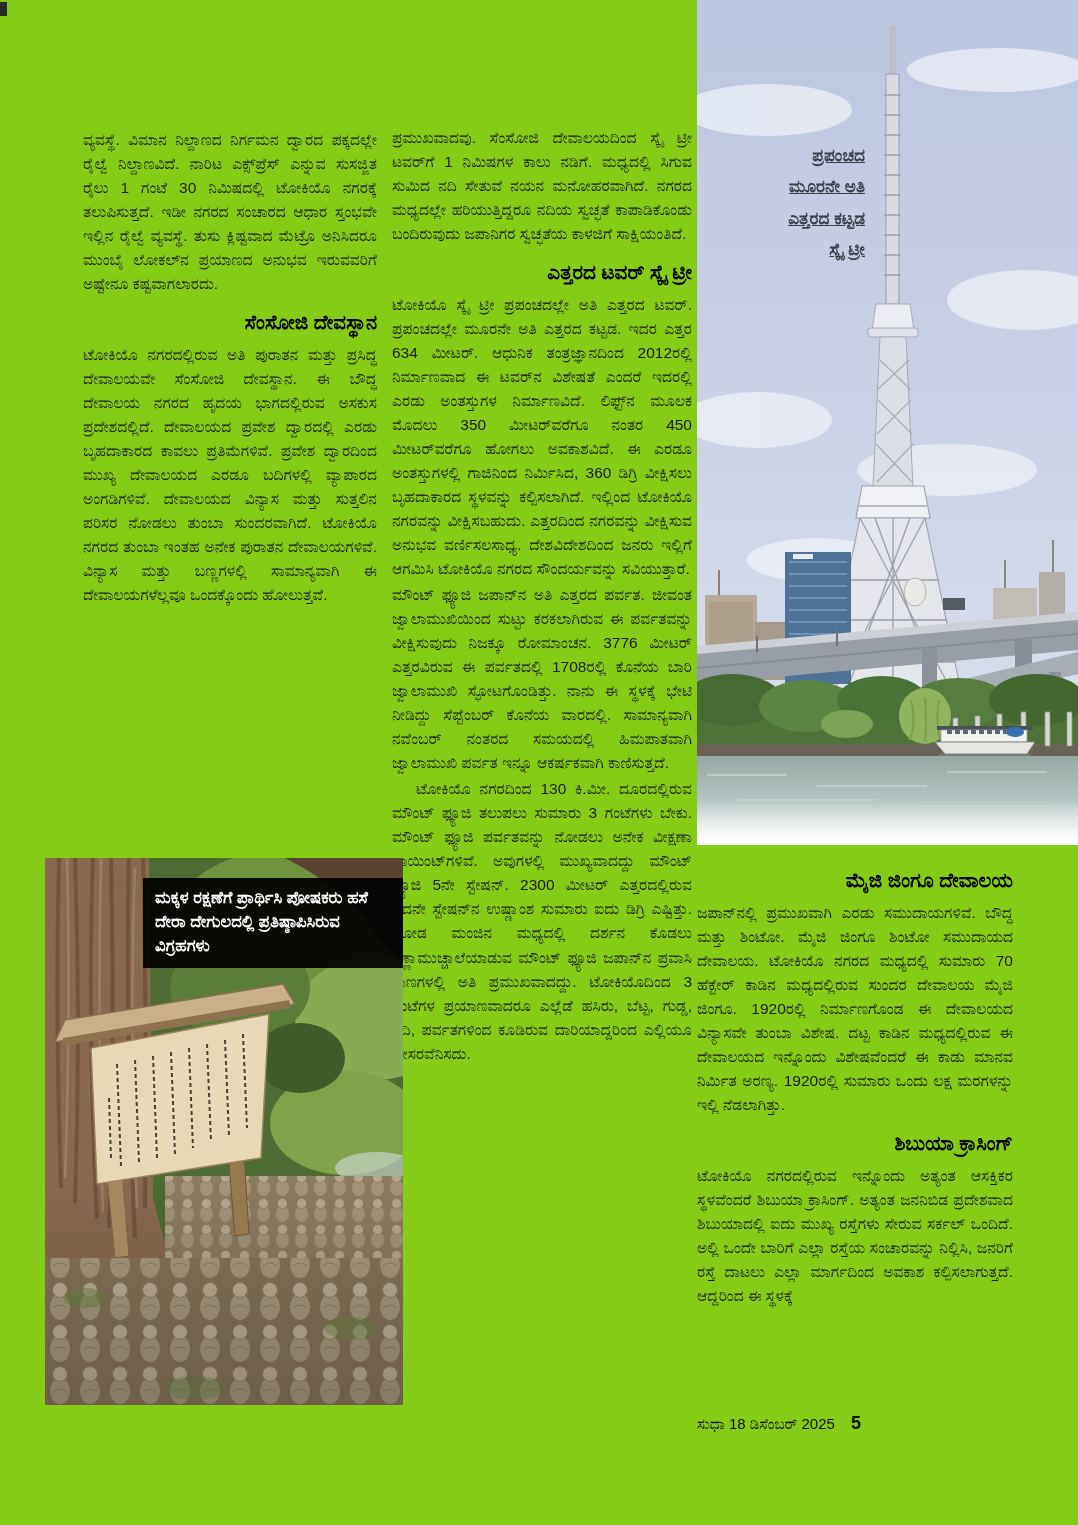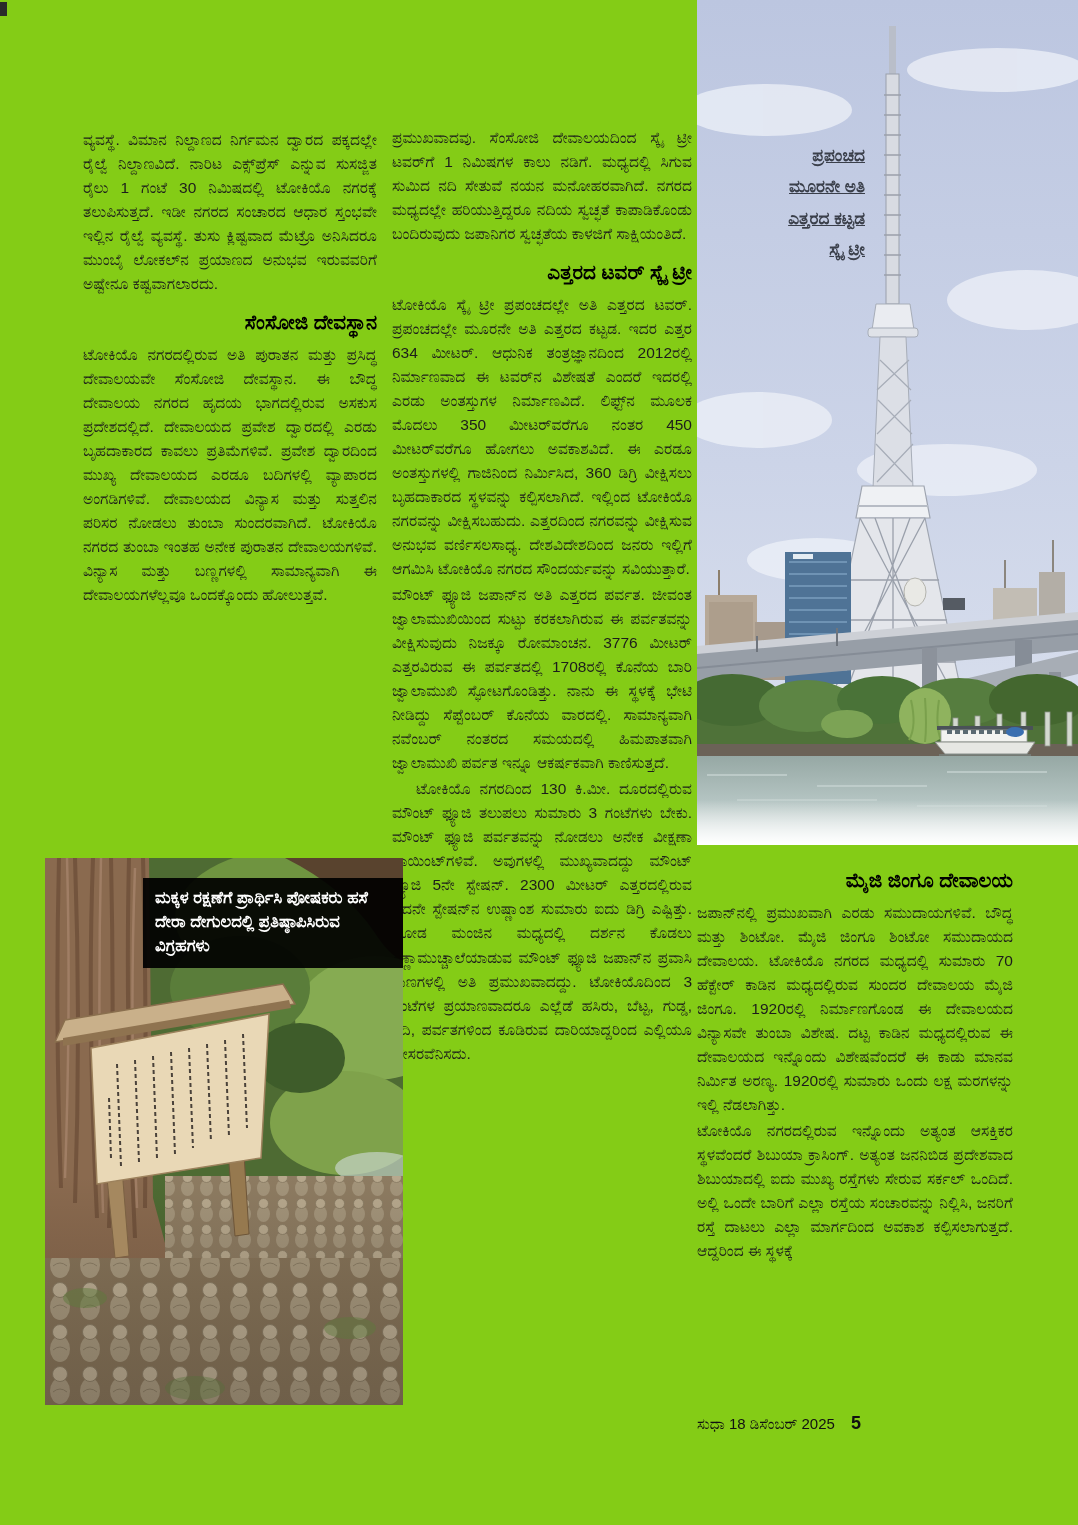--- a/index.html
+++ b/index.html
@@ -61,20 +61,21 @@
     <p class="body-p">ಪ್ರಮುಖವಾದವು. ಸೆಂಸೋಜಿ ದೇವಾಲಯದಿಂದ ಸ್ಕೈ ಟ್ರೀ ಟವರ್‌ಗೆ 1 ನಿಮಿಷಗಳ ಕಾಲು ನಡಿಗೆ. ಮಧ್ಯದಲ್ಲಿ ಸಿಗುವ ಸುಮಿದ ನದಿ ಸೇತುವೆ ನಯನ ಮನೋಹರವಾಗಿದೆ. ನಗರದ ಮಧ್ಯದಲ್ಲೇ ಹರಿಯುತ್ತಿದ್ದರೂ ನದಿಯ ಸ್ವಚ್ಛತೆ ಕಾಪಾಡಿಕೊಂಡು ಬಂದಿರುವುದು ಜಪಾನಿಗರ ಸ್ವಚ್ಛತೆಯ ಕಾಳಜಿಗೆ ಸಾಕ್ಷಿಯಂತಿದೆ.</p>
     <h2 class="head">ಎತ್ತರದ ಟವರ್ ಸ್ಕೈ ಟ್ರೀ</h2>
     <p class="body-p">ಟೋಕಿಯೊ ಸ್ಕೈ ಟ್ರೀ ಪ್ರಪಂಚದಲ್ಲೇ ಅತಿ ಎತ್ತರದ ಟವರ್. ಪ್ರಪಂಚದಲ್ಲೇ ಮೂರನೇ ಅತಿ ಎತ್ತರದ ಕಟ್ಟಡ. ಇದರ ಎತ್ತರ 634 ಮೀಟರ್. ಆಧುನಿಕ ತಂತ್ರಜ್ಞಾನದಿಂದ 2012ರಲ್ಲಿ ನಿರ್ಮಾಣವಾದ ಈ ಟವರ್‌ನ ವಿಶೇಷತೆ ಎಂದರೆ ಇದರಲ್ಲಿ ಎರಡು ಅಂತಸ್ತುಗಳ ನಿರ್ಮಾಣವಿದೆ. ಲಿಫ್ಟ್‌ನ ಮೂಲಕ ಮೊದಲು 350 ಮೀಟರ್‌ವರೆಗೂ ನಂತರ 450 ಮೀಟರ್‌ವರೆಗೂ ಹೋಗಲು ಅವಕಾಶವಿದೆ. ಈ ಎರಡೂ ಅಂತಸ್ತುಗಳಲ್ಲಿ ಗಾಜಿನಿಂದ ನಿರ್ಮಿಸಿದ, 360 ಡಿಗ್ರಿ ವೀಕ್ಷಿಸಲು ಬೃಹದಾಕಾರದ ಸ್ಥಳವನ್ನು ಕಲ್ಪಿಸಲಾಗಿದೆ. ಇಲ್ಲಿಂದ ಟೋಕಿಯೊ ನಗರವನ್ನು ವೀಕ್ಷಿಸಬಹುದು. ಎತ್ತರದಿಂದ ನಗರವನ್ನು ವೀಕ್ಷಿಸುವ ಅನುಭವ ವರ್ಣಿಸಲಸಾಧ್ಯ. ದೇಶವಿದೇಶದಿಂದ ಜನರು ಇಲ್ಲಿಗೆ ಆಗಮಿಸಿ ಟೋಕಿಯೊ ನಗರದ ಸೌಂದರ್ಯವನ್ನು ಸವಿಯುತ್ತಾರೆ.</p>
     <p class="body-p">ಮೌಂಟ್ ಫ್ಯೂಜಿ ಜಪಾನ್‌ನ ಅತಿ ಎತ್ತರದ ಪರ್ವತ. ಜೀವಂತ ಜ್ವಾಲಾಮುಖಿಯಿಂದ ಸುಟ್ಟು ಕರಕಲಾಗಿರುವ ಈ ಪರ್ವತವನ್ನು ವೀಕ್ಷಿಸುವುದು ನಿಜಕ್ಕೂ ರೋಮಾಂಚನ. 3776 ಮೀಟರ್ ಎತ್ತರವಿರುವ ಈ ಪರ್ವತದಲ್ಲಿ 1708ರಲ್ಲಿ ಕೊನೆಯ ಬಾರಿ ಜ್ವಾಲಾಮುಖಿ ಸ್ಫೋಟಗೊಂಡಿತ್ತು. ನಾನು ಈ ಸ್ಥಳಕ್ಕೆ ಭೇಟಿ ನೀಡಿದ್ದು ಸೆಪ್ಟೆಂಬರ್ ಕೊನೆಯ ವಾರದಲ್ಲಿ. ಸಾಮಾನ್ಯವಾಗಿ ನವೆಂಬರ್ ನಂತರದ ಸಮಯದಲ್ಲಿ ಹಿಮಪಾತವಾಗಿ ಜ್ವಾಲಾಮುಖಿ ಪರ್ವತ ಇನ್ನೂ ಆಕರ್ಷಕವಾಗಿ ಕಾಣಿಸುತ್ತದೆ.</p>
     <p class="body-p indent">ಟೋಕಿಯೊ ನಗರದಿಂದ 130 ಕಿ.ಮೀ. ದೂರದಲ್ಲಿರುವ ಮೌಂಟ್ ಫ್ಯೂಜಿ ತಲುಪಲು ಸುಮಾರು 3 ಗಂಟೆಗಳು ಬೇಕು. ಮೌಂಟ್ ಫ್ಯೂಜಿ ಪರ್ವತವನ್ನು ನೋಡಲು ಅನೇಕ ವೀಕ್ಷಣಾ ಪಾಯಿಂಟ್‌ಗಳಿವೆ. ಅವುಗಳಲ್ಲಿ ಮುಖ್ಯವಾದದ್ದು ಮೌಂಟ್ ಫ್ಯೂಜಿ 5ನೇ ಸ್ಟೇಷನ್. 2300 ಮೀಟರ್ ಎತ್ತರದಲ್ಲಿರುವ ಐದನೇ ಸ್ಟೇಷನ್‌ನ ಉಷ್ಣಾಂಶ ಸುಮಾರು ಐದು ಡಿಗ್ರಿ ಎಷ್ಟಿತ್ತು. ಮೋಡ ಮಂಜಿನ ಮಧ್ಯದಲ್ಲಿ ದರ್ಶನ ಕೊಡಲು ಕಣ್ಣಾಮುಚ್ಚಾಲೆಯಾಡುವ ಮೌಂಟ್ ಫ್ಯೂಜಿ ಜಪಾನ್‌ನ ಪ್ರವಾಸಿ ತಾಣಗಳಲ್ಲಿ ಅತಿ ಪ್ರಮುಖವಾದದ್ದು. ಟೋಕಿಯೊದಿಂದ 3 ಗಂಟೆಗಳ ಪ್ರಯಾಣವಾದರೂ ಎಲ್ಲೆಡೆ ಹಸಿರು, ಬೆಟ್ಟ, ಗುಡ್ಡ, ನದಿ, ಪರ್ವತಗಳಿಂದ ಕೂಡಿರುವ ದಾರಿಯಾದ್ದರಿಂದ ಎಲ್ಲಿಯೂ ಬೇಸರವೆನಿಸದು.</p>
   </section>
 
   <section class="col col3">
     <h2 class="head head-first">ಮೈಜಿ ಜಿಂಗೂ ದೇವಾಲಯ</h2>
     <p class="body-p">ಜಪಾನ್‌ನಲ್ಲಿ ಪ್ರಮುಖವಾಗಿ ಎರಡು ಸಮುದಾಯಗಳಿವೆ. ಬೌದ್ಧ ಮತ್ತು ಶಿಂಟೋ. ಮೈಜಿ ಜಿಂಗೂ ಶಿಂಟೋ ಸಮುದಾಯದ ದೇವಾಲಯ. ಟೋಕಿಯೊ ನಗರದ ಮಧ್ಯದಲ್ಲಿ ಸುಮಾರು 70 ಹೆಕ್ಟೇರ್ ಕಾಡಿನ ಮಧ್ಯದಲ್ಲಿರುವ ಸುಂದರ ದೇವಾಲಯ ಮೈಜಿ ಜಿಂಗೂ. 1920ರಲ್ಲಿ ನಿರ್ಮಾಣಗೊಂಡ ಈ ದೇವಾಲಯದ ವಿನ್ಯಾಸವೇ ತುಂಬಾ ವಿಶೇಷ. ದಟ್ಟ ಕಾಡಿನ ಮಧ್ಯದಲ್ಲಿರುವ ಈ ದೇವಾಲಯದ ಇನ್ನೊಂದು ವಿಶೇಷವೆಂದರೆ ಈ ಕಾಡು ಮಾನವ ನಿರ್ಮಿತ ಅರಣ್ಯ. 1920ರಲ್ಲಿ ಸುಮಾರು ಒಂದು ಲಕ್ಷ ಮರಗಳನ್ನು ಇಲ್ಲಿ ನೆಡಲಾಗಿತ್ತು.</p>
+    <h2 class="head">ಶಿಬುಯಾ ಕ್ರಾಸಿಂಗ್</h2>
     <p class="body-p">ಟೋಕಿಯೊ ನಗರದಲ್ಲಿರುವ ಇನ್ನೊಂದು ಅತ್ಯಂತ ಆಸಕ್ತಿಕರ ಸ್ಥಳವೆಂದರೆ ಶಿಬುಯಾ ಕ್ರಾಸಿಂಗ್. ಅತ್ಯಂತ ಜನನಿಬಿಡ ಪ್ರದೇಶವಾದ ಶಿಬುಯಾದಲ್ಲಿ ಐದು ಮುಖ್ಯ ರಸ್ತೆಗಳು ಸೇರುವ ಸರ್ಕಲ್ ಒಂದಿದೆ. ಅಲ್ಲಿ ಒಂದೇ ಬಾರಿಗೆ ಎಲ್ಲಾ ರಸ್ತೆಯ ಸಂಚಾರವನ್ನು ನಿಲ್ಲಿಸಿ, ಜನರಿಗೆ ರಸ್ತೆ ದಾಟಲು ಎಲ್ಲಾ ಮಾರ್ಗದಿಂದ ಅವಕಾಶ ಕಲ್ಪಿಸಲಾಗುತ್ತದೆ. ಆದ್ದರಿಂದ ಈ ಸ್ಥಳಕ್ಕೆ</p>
   </section>
 
   <figure class="photo-skytree">
     <svg viewBox="0 0 381 845" preserveAspectRatio="none">
       <defs>
         <linearGradient id="sky" x1="0" y1="0" x2="0" y2="1">
           <stop offset="0" stop-color="#bcc6e0"></stop>
           <stop offset="0.55" stop-color="#ccd4e8"></stop>
           <stop offset="1" stop-color="#dde3ef"></stop>

